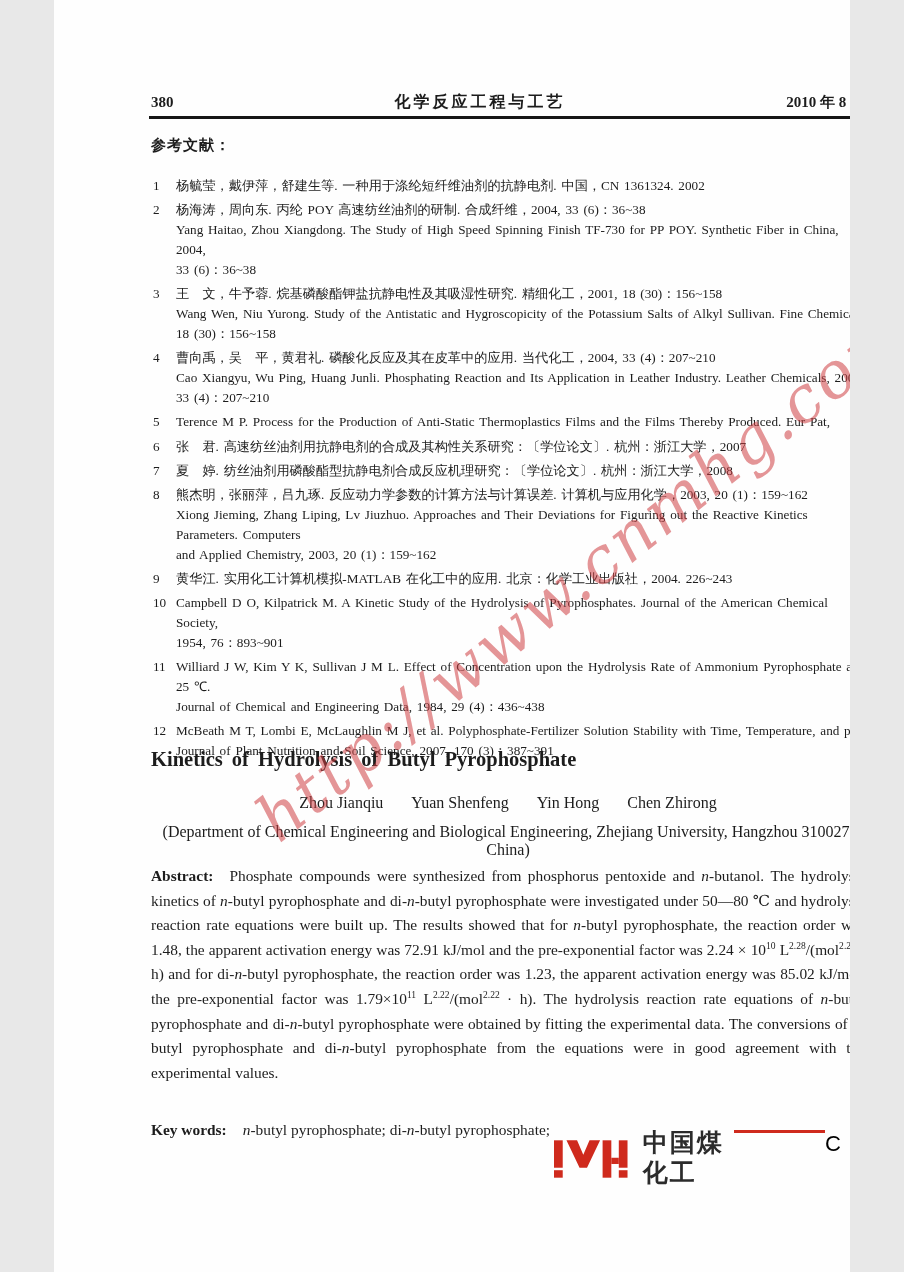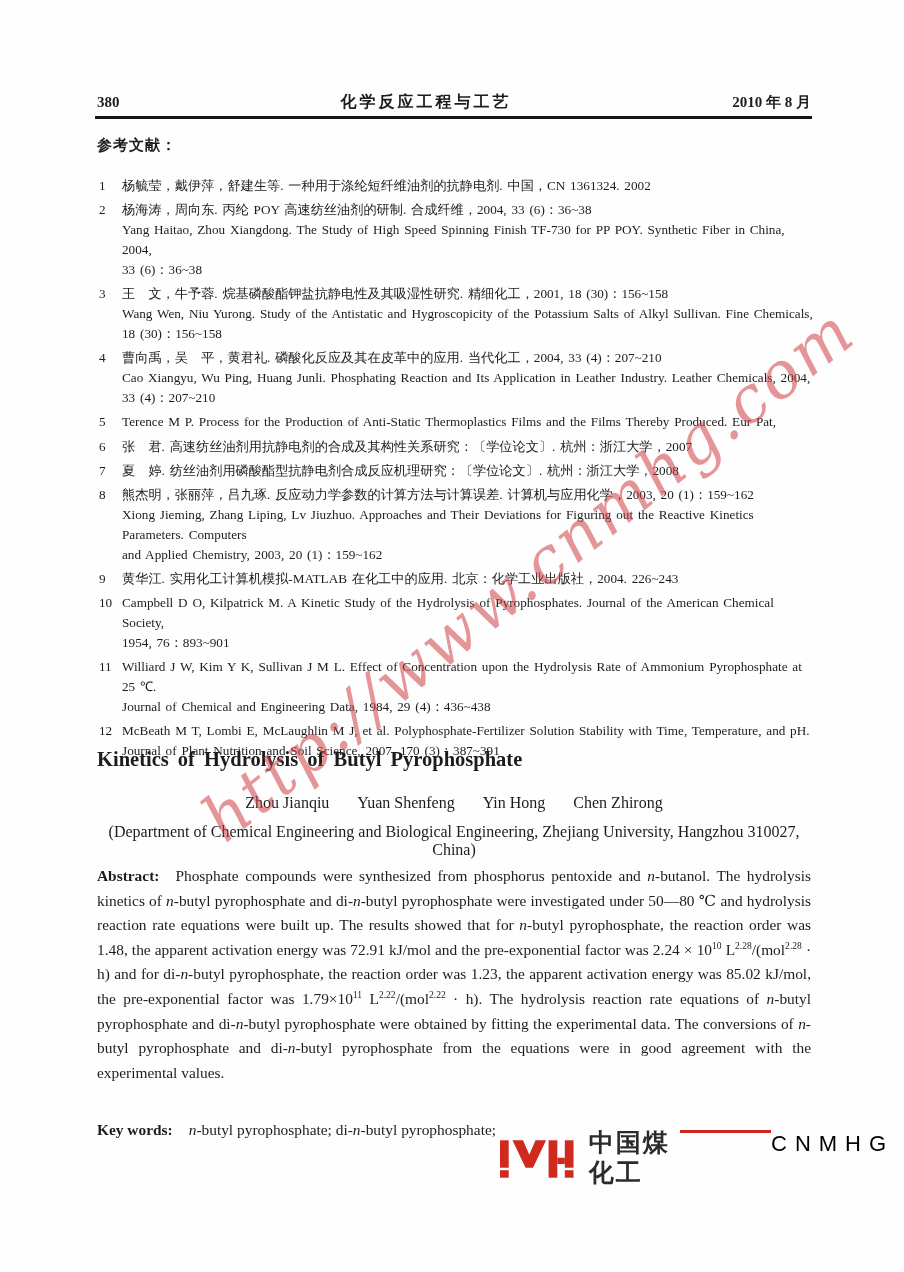--- a/index.html
+++ b/index.html
@@ -1,18 +1,18 @@
 <!DOCTYPE html>
 <html><head>
 <meta charset="utf-8">
 <style>
   html,body { margin:0; padding:0; background:#e8e8e8; }
   .page {
     position:relative;
-    width:904px; height:1272px;
+    width:796px; height:1272px;
     margin:0 auto;
     background:#fefefe;
     color:#1c1c1c;
     font-family:"Liberation Serif","DejaVu Serif",serif;
     overflow:hidden;
   }
   
   .header {
     position:absolute; top:92px; left:97px; width:714px;
     display:flex; justify-content:space-between; align-items:baseline;

